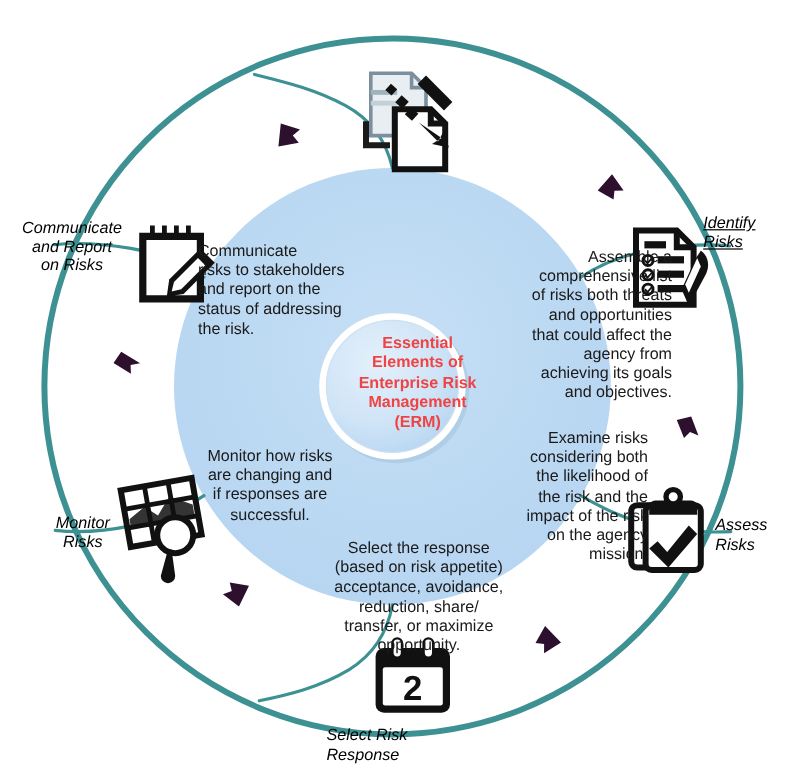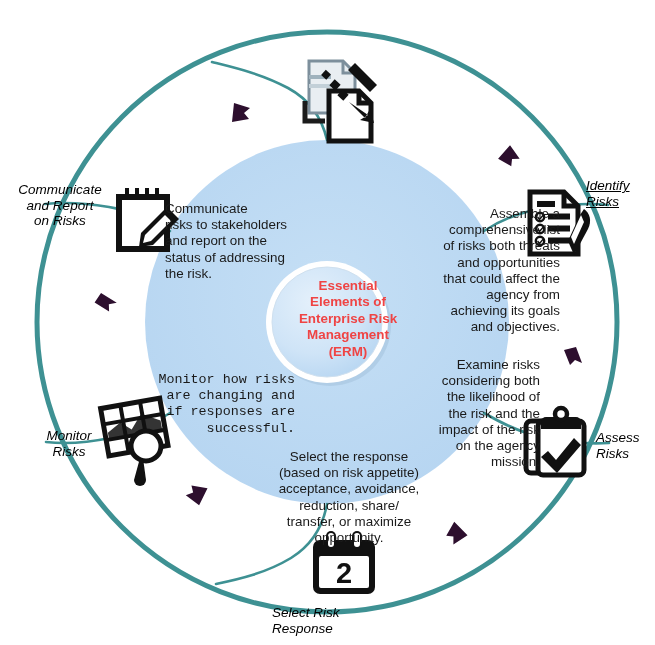--- a/index.html
+++ b/index.html
@@ -46,21 +46,21 @@
     position: absolute;
     font-size: 13.4px;
     line-height: 16.2px;
     color: #1a1a1a;
     white-space: pre-line;
   }
   .seg-ensure   { left: 272px; top: 133px; width: 160px; text-align: center; }
   .seg-assemble { left: 408px; top: 196px; width: 152px; text-align: right; margin-top: 10px; }
   .seg-examine  { left: 400px; top: 357px; width: 140px; text-align: right; }
   .seg-select   { left: 268px; top: 430px; width: 162px; text-align: center; margin-top: 19px; }
-  .seg-monitor  { left: 155px; top: 372px; width: 140px; text-align: right; font-family: Liberation Mono, monospace; }
+  .seg-monitor  { left: 155px; top: 372px; width: 140px; text-align: center; }
   .seg-commun   { left: 165px; top: 201px; width: 143px; text-align: left; }
 
   
   .hub-text {
     position: absolute;
     left: 294px;
     top: 278px;
     width: 108px;
     text-align: center;
     font-size: 13.4px;

